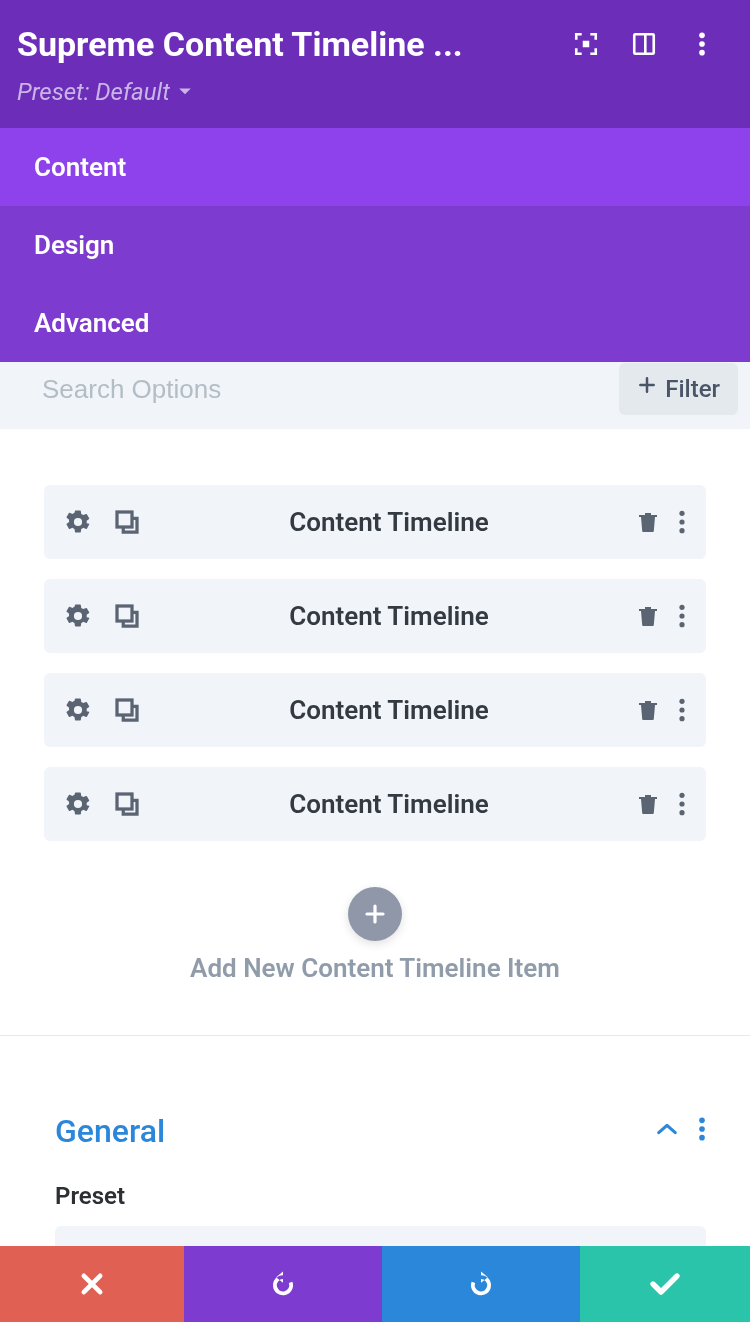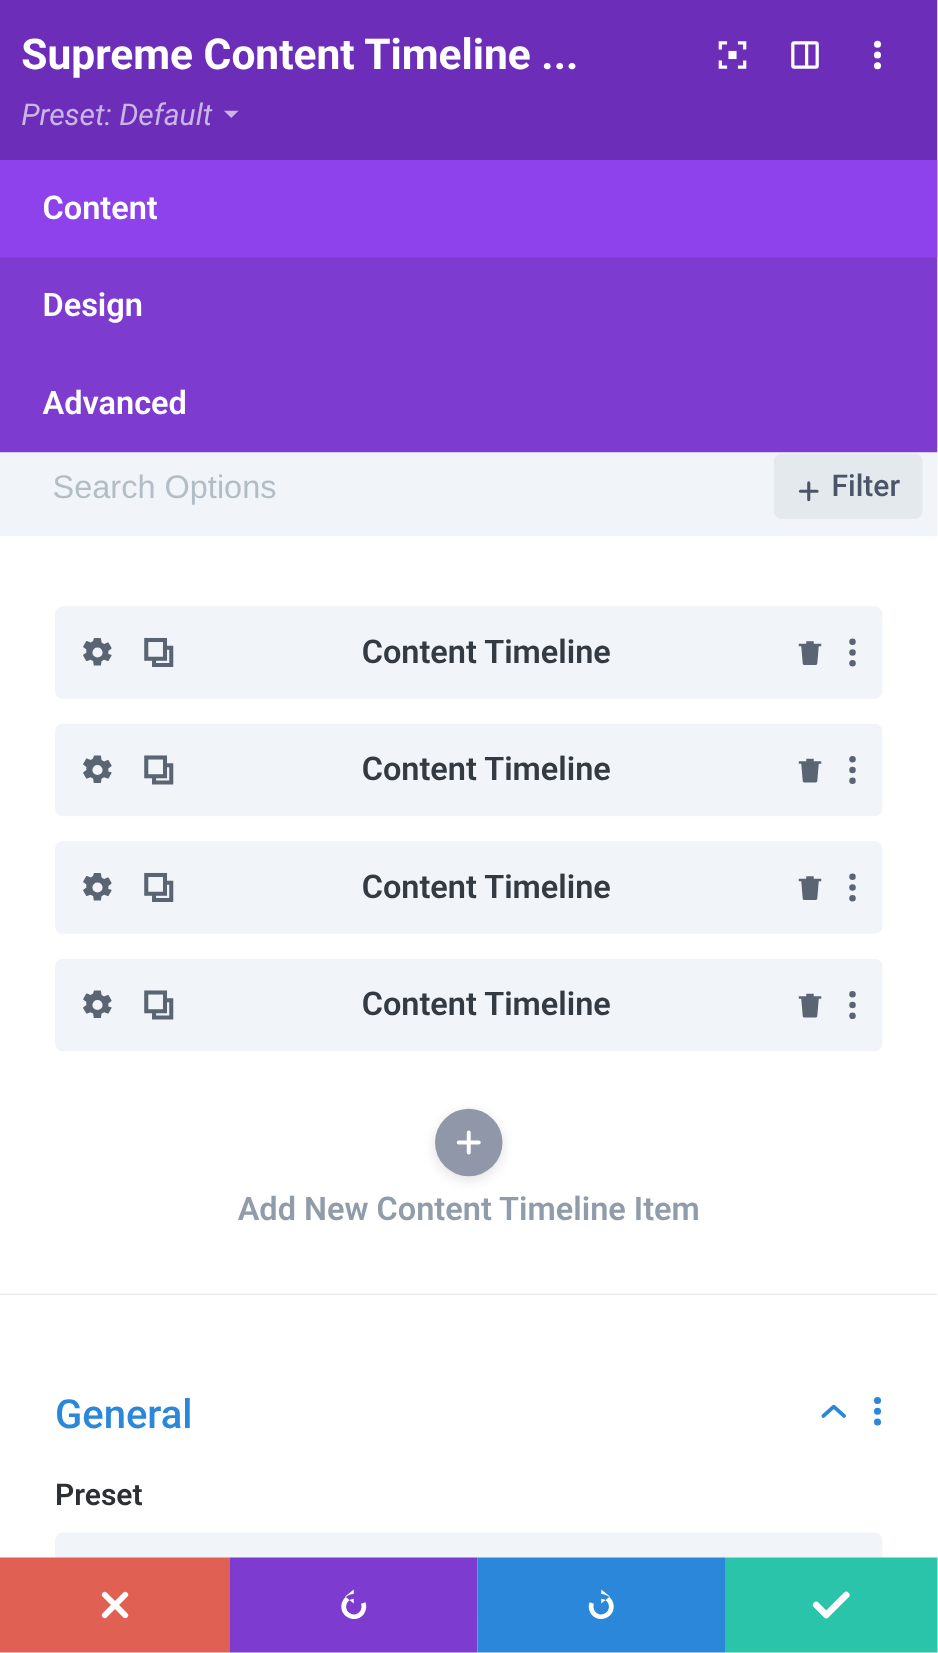--- a/index.html
+++ b/index.html
@@ -14,40 +14,40 @@
 
   
   .tabs { display: flex; background: #7e3bd0; flex-direction: column; }
   .tab { flex: 0 0 auto; padding: 24px 34px; color: #fff; font-size: 26px; font-weight: 600; cursor: pointer; }
   .tab.active { background: #8e42ec; }
 
   
   .search-bar { display: flex; align-items: center; background: #f1f5f9; padding: 1px 12px 14px 42px; gap: 12px; }
   .search-input { flex: 1; border: none; background: transparent; font-size: 26px; color: #4a5568; outline: none; }
   .search-input::placeholder { color: #b3bdc6; }
-  .filter-btn { display: flex; align-items: flex-end; gap: 8px; background: #e4e9ee; border-radius: 6px; padding: 12px 18px; font-size: 24px; color: #4a5568; cursor: pointer; font-weight: 500; }
+  .filter-btn { display: flex; align-items: flex-start; gap: 8px; background: #e4e9ee; border-radius: 6px; padding: 12px 18px; font-size: 24px; color: #4a5568; cursor: pointer; font-weight: 500; }
 
   
   .content { padding: 56px 44px 40px 44px; }
 
   .item-row { display: flex; align-items: center; background: #f1f5f9; border-radius: 6px; padding: 22px 20px; margin-bottom: 20px; }
   .item-left { display: flex; align-items: center; gap: 20px; }
   .item-label { flex: 1; text-align: center; color: #333a41; font-size: 26px; font-weight: 600; }
   .item-right { display: flex; align-items: center; gap: 18px; }
   .row-icon { color: #5a6472; display: flex; align-items: center; justify-content: center; cursor: pointer; }
 
   
   .add-area { text-align: center; margin-top: 46px; }
   .add-circle { display: inline-flex; width: 54px; height: 54px; border-radius: 50%; background: #8f97a8; align-items: center; justify-content: center; cursor: pointer; box-shadow: 0 3px 10px rgba(0,0,0,0.12); }
   .add-label { margin-top: 12px; color: #919cab; font-size: 26px; font-weight: 600; }
 
   .divider { border-top: 1px solid #e5e9ed; margin: 52px -44px 0 -44px; }
 
   
-  .general-section { padding: 36px 44px 0 44px; }
+  .general-section { padding: 36px 44px 0 55px; }
   .general-header { display: flex; align-items: center; margin-bottom: 32px; }
   .general-title { flex: 1; color: #2b87da; font-size: 32px; font-weight: 500; }
   .general-icons { display: flex; align-items: center; gap: 20px; }
 
   .field-label { color: #2c2f33; font-size: 24px; font-weight: 600; margin-bottom: 16px; }
   .select { display: flex; align-items: center; justify-content: space-between; background: #f1f5f9; border-radius: 6px; padding: 20px 22px; font-size: 20px; color: #3c434c; cursor: pointer; }
 
   
   .footer { position: absolute; bottom: 0; left: 0; width: 750px; display: flex; height: 76px; }
   .footer-btn { flex: 1 1 0; display: flex; align-items: center; justify-content: center; color: #fff; cursor: pointer; }

